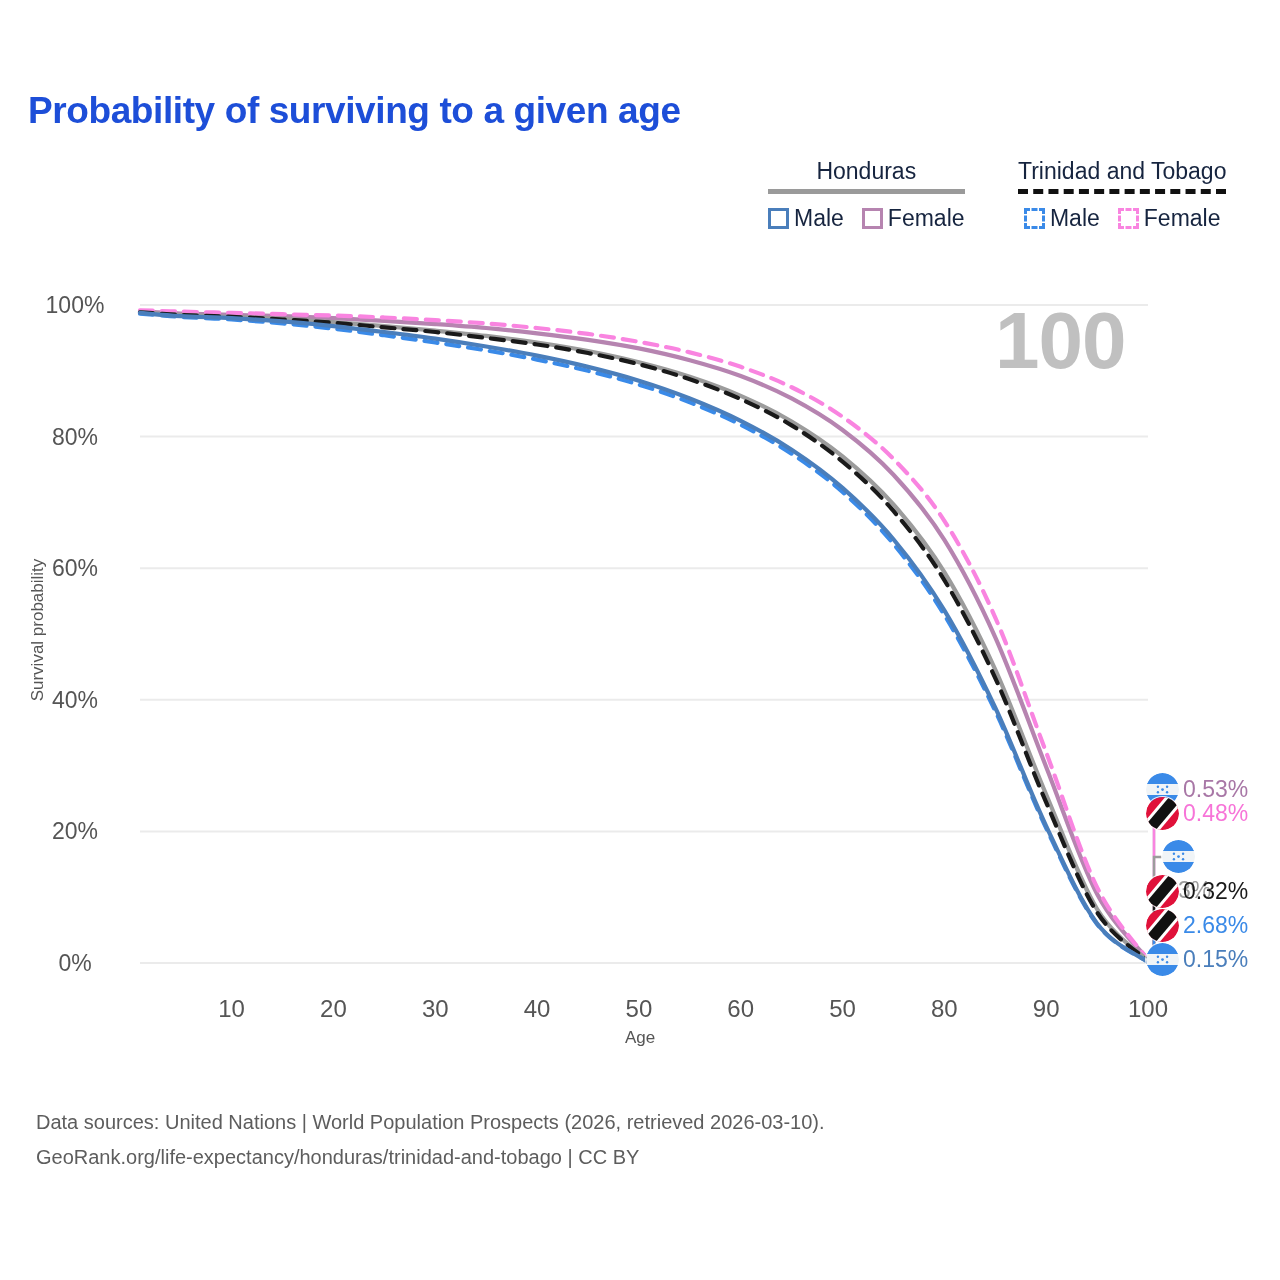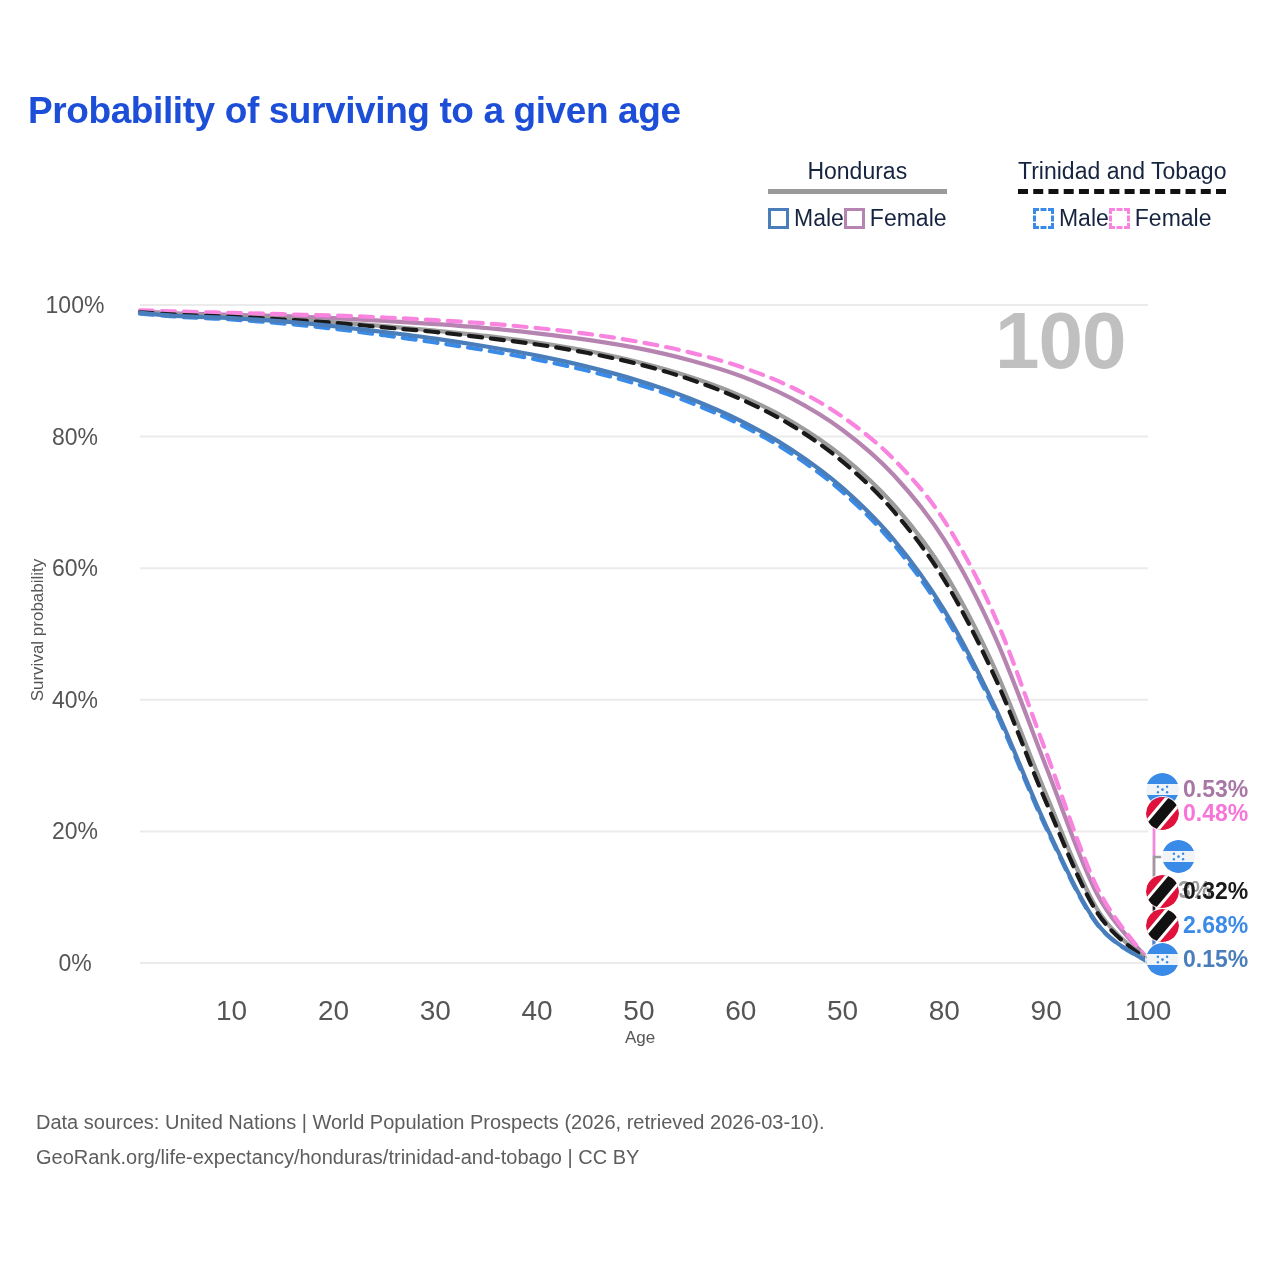--- a/index.html
+++ b/index.html
@@ -36,21 +36,21 @@
     text-align: center;
     white-space: nowrap;
     line-height: 1.0;
   }
   .legend-rule { height: 5px; margin-top: 6px; }
   .legend-rule.solid { background: #9a9a9a; }
   .legend-rule.dashed {
     height: 0; border-top: 5px dashed #111111;
   }
   .legend-items {
-    display: flex; justify-content: center;
+    display: flex; gap: 18px; justify-content: center;
     margin-top: 11px;
   }
   .legend-item { display: flex; align-items: center; gap: 5px; }
   .swatch { width: 21px; height: 21px; box-sizing: border-box; }
   .swatch.s-solid { border: 3px solid currentColor; }
   .swatch.s-dashed { border: 3px dashed currentColor; }
   .legend-label { font-size: 23px; color: #16243f; white-space: nowrap; }
 
   
   .plot { position: absolute; left: 0; top: 0; width: 1280px; height: 1280px; }
@@ -69,21 +69,21 @@
     right: 0; width: 120px;
     text-align: center;
     font-size: 23px;
     color: #555555;
     transform: translateY(-50%);
   }
   .ytick-wrap { position: absolute; left: 0; width: 135px; }
   .xtick {
     position: absolute;
     width: 80px; text-align: center;
-    font-size: 28px;
+    font-size: 24px;
     color: #555555;
     transform: translateX(-50%);
   }
   .xlabel {
     position: absolute;
     top: 1028px; left: 0; width: 1280px;
     text-align: center;
     font-size: 17px;
     color: #555555;
   }
@@ -94,21 +94,20 @@
     color: #c0c0c0;
     letter-spacing: -1px;
   }
 
   
   .endlabels { position: absolute; left: 1146px; top: 772px; width: 134px; }
   .endrow {
     position: absolute; left: 0;
     display: flex; align-items: center; gap: 4px;
     height: 34px;
-    font-weight: bold;
   }
   .flag {
     width: 33px; height: 33px; border-radius: 50%;
     overflow: hidden; position: relative; flex: none;
     box-shadow: 0 0 0 1px rgba(255,255,255,0.85);
   }
   .flag svg { display: block; width: 33px; height: 33px; }
   .endval { font-size: 23px; white-space: nowrap; }
 
   

